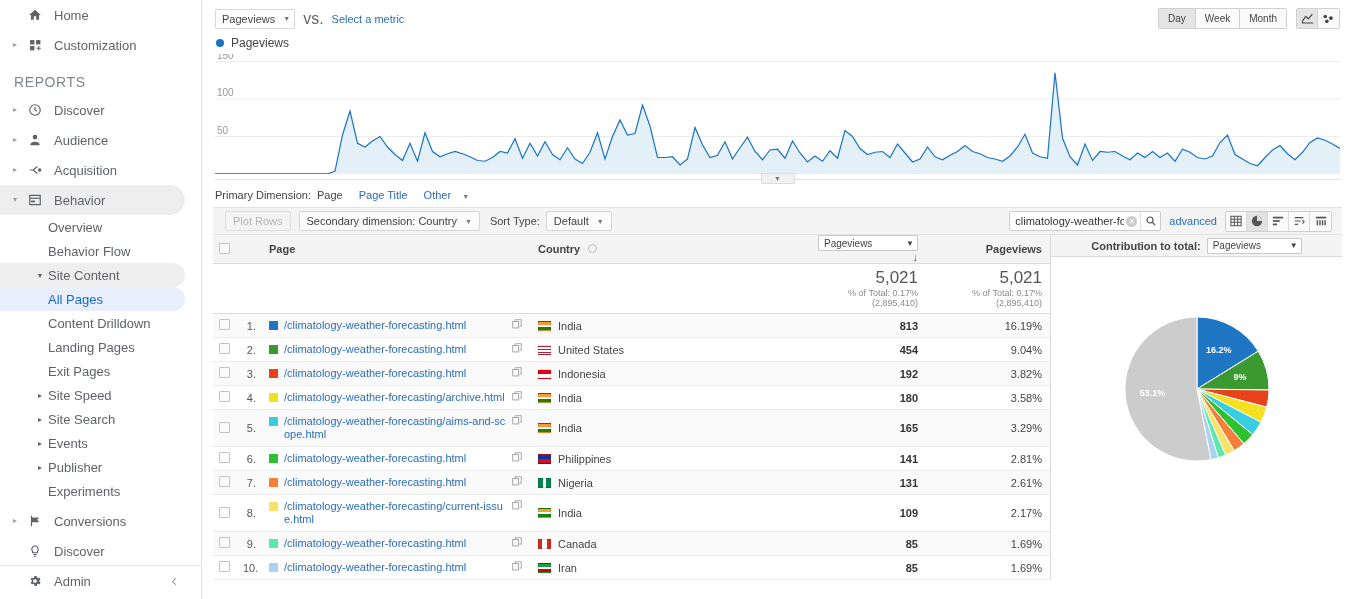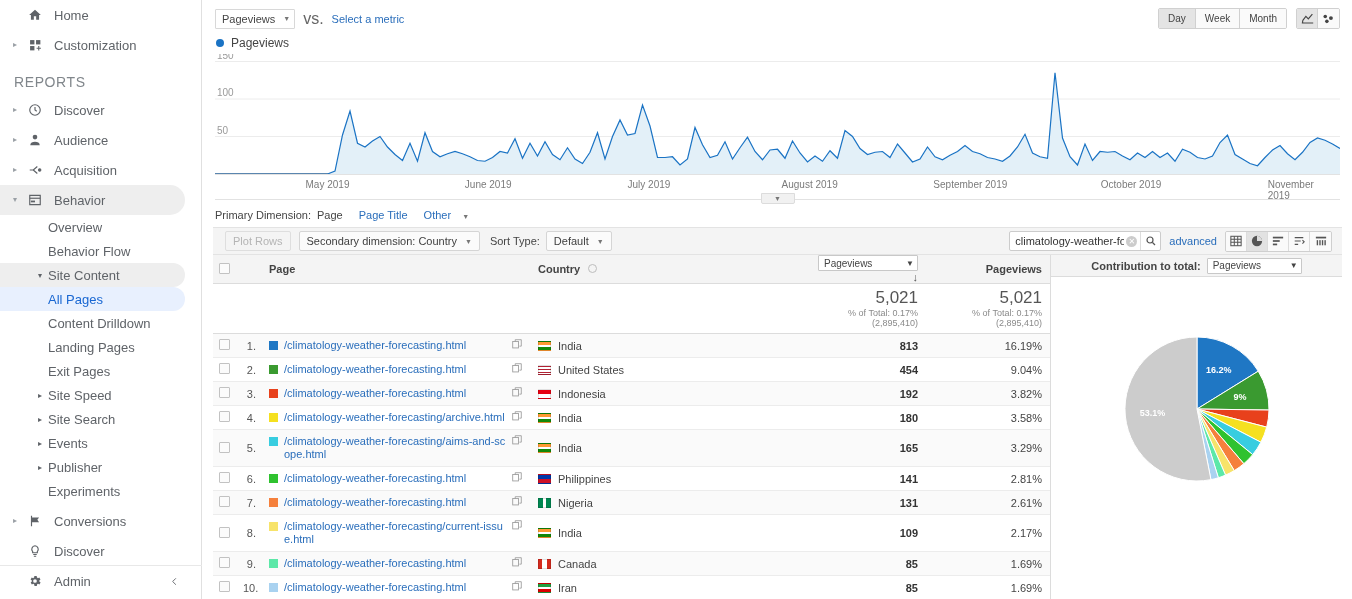--- a/index.html
+++ b/index.html
@@ -413,29 +413,20 @@
       <g id="yticks">
           <text x="2" y="79.5" class="ytick">50</text>
           <text x="2" y="42" class="ytick">100</text>
           <text x="2" y="4.5" class="ytick">150</text>
         </g>
       <path id="area-path" fill="#e3f0f8" d="M0.00 120.00 L7.50 120.00 L15.00 120.00 L22.50 120.00 L30.00 120.00 L37.50 120.00 L45.00 120.00 L52.50 120.00 L60.00 120.00 L67.50 120.00 L75.00 120.00 L82.50 120.00 L90.00 120.00 L97.50 120.00 L105.00 120.00 L112.50 120.00 L120.00 117.00 L127.50 81.00 L135.00 57.00 L142.50 89.25 L150.00 93.00 L157.50 87.00 L165.00 82.50 L172.50 93.00 L180.00 100.50 L187.50 106.50 L195.00 89.25 L202.50 107.25 L210.00 78.75 L217.50 97.50 L225.00 102.75 L232.50 99.75 L240.00 97.50 L247.50 99.75 L255.00 102.75 L262.50 106.50 L270.00 107.25 L277.50 103.50 L285.00 97.50 L292.50 99.00 L300.00 84.75 L307.50 104.25 L315.00 89.25 L322.50 102.00 L330.00 87.75 L337.50 100.50 L345.00 105.75 L352.50 93.75 L360.00 105.00 L367.50 109.50 L375.00 98.25 L382.50 78.75 L390.00 105.00 L397.50 82.50 L405.00 66.00 L412.50 81.00 L420.00 79.50 L427.50 51.00 L435.00 72.00 L442.50 103.50 L450.00 103.50 L457.50 102.75 L465.00 111.00 L472.50 105.00 L480.00 73.50 L487.50 90.75 L495.00 103.50 L502.50 101.25 L510.00 87.75 L517.50 105.00 L525.00 93.75 L532.50 83.25 L540.00 97.50 L547.50 105.75 L555.00 96.00 L562.50 95.25 L570.00 104.25 L577.50 87.00 L585.00 99.00 L592.50 108.00 L600.00 102.00 L607.50 107.25 L615.00 96.75 L622.50 104.25 L630.00 76.50 L637.50 82.50 L645.00 94.50 L652.50 100.50 L660.00 98.25 L667.50 97.50 L675.00 103.50 L682.50 90.00 L690.00 99.00 L697.50 108.00 L705.00 105.00 L712.50 93.00 L720.00 102.75 L727.50 105.75 L735.00 101.25 L742.50 97.50 L750.00 91.50 L757.50 97.50 L765.00 99.75 L772.50 103.50 L780.00 105.00 L787.50 107.25 L795.00 102.00 L802.50 93.00 L810.00 80.25 L817.50 99.00 L825.00 102.75 L832.50 104.25 L840.00 18.75 L847.50 84.00 L855.00 102.75 L862.50 111.00 L870.00 90.00 L877.50 106.50 L885.00 97.50 L892.50 98.25 L900.00 97.50 L907.50 102.00 L915.00 105.75 L922.50 99.00 L930.00 103.50 L937.50 97.50 L945.00 103.50 L952.50 99.00 L960.00 107.25 L967.50 95.25 L975.00 98.25 L982.50 103.50 L990.00 105.00 L997.50 102.00 L1005.00 88.50 L1012.50 81.00 L1020.00 100.50 L1027.50 105.00 L1035.00 109.50 L1042.50 111.75 L1050.00 103.50 L1057.50 96.00 L1065.00 91.50 L1072.50 99.75 L1080.00 105.75 L1087.50 98.25 L1095.00 88.50 L1102.50 84.00 L1110.00 86.25 L1117.50 90.00 L1125.00 94.50 L1125 120 L0 120 Z"></path>
       <path id="line-path" fill="none" stroke="#1a73c4" stroke-width="1.2" d="M0.00 120.00 L7.50 120.00 L15.00 120.00 L22.50 120.00 L30.00 120.00 L37.50 120.00 L45.00 120.00 L52.50 120.00 L60.00 120.00 L67.50 120.00 L75.00 120.00 L82.50 120.00 L90.00 120.00 L97.50 120.00 L105.00 120.00 L112.50 120.00 L120.00 117.00 L127.50 81.00 L135.00 57.00 L142.50 89.25 L150.00 93.00 L157.50 87.00 L165.00 82.50 L172.50 93.00 L180.00 100.50 L187.50 106.50 L195.00 89.25 L202.50 107.25 L210.00 78.75 L217.50 97.50 L225.00 102.75 L232.50 99.75 L240.00 97.50 L247.50 99.75 L255.00 102.75 L262.50 106.50 L270.00 107.25 L277.50 103.50 L285.00 97.50 L292.50 99.00 L300.00 84.75 L307.50 104.25 L315.00 89.25 L322.50 102.00 L330.00 87.75 L337.50 100.50 L345.00 105.75 L352.50 93.75 L360.00 105.00 L367.50 109.50 L375.00 98.25 L382.50 78.75 L390.00 105.00 L397.50 82.50 L405.00 66.00 L412.50 81.00 L420.00 79.50 L427.50 51.00 L435.00 72.00 L442.50 103.50 L450.00 103.50 L457.50 102.75 L465.00 111.00 L472.50 105.00 L480.00 73.50 L487.50 90.75 L495.00 103.50 L502.50 101.25 L510.00 87.75 L517.50 105.00 L525.00 93.75 L532.50 83.25 L540.00 97.50 L547.50 105.75 L555.00 96.00 L562.50 95.25 L570.00 104.25 L577.50 87.00 L585.00 99.00 L592.50 108.00 L600.00 102.00 L607.50 107.25 L615.00 96.75 L622.50 104.25 L630.00 76.50 L637.50 82.50 L645.00 94.50 L652.50 100.50 L660.00 98.25 L667.50 97.50 L675.00 103.50 L682.50 90.00 L690.00 99.00 L697.50 108.00 L705.00 105.00 L712.50 93.00 L720.00 102.75 L727.50 105.75 L735.00 101.25 L742.50 97.50 L750.00 91.50 L757.50 97.50 L765.00 99.75 L772.50 103.50 L780.00 105.00 L787.50 107.25 L795.00 102.00 L802.50 93.00 L810.00 80.25 L817.50 99.00 L825.00 102.75 L832.50 104.25 L840.00 18.75 L847.50 84.00 L855.00 102.75 L862.50 111.00 L870.00 90.00 L877.50 106.50 L885.00 97.50 L892.50 98.25 L900.00 97.50 L907.50 102.00 L915.00 105.75 L922.50 99.00 L930.00 103.50 L937.50 97.50 L945.00 103.50 L952.50 99.00 L960.00 107.25 L967.50 95.25 L975.00 98.25 L982.50 103.50 L990.00 105.00 L997.50 102.00 L1005.00 88.50 L1012.50 81.00 L1020.00 100.50 L1027.50 105.00 L1035.00 109.50 L1042.50 111.75 L1050.00 103.50 L1057.50 96.00 L1065.00 91.50 L1072.50 99.75 L1080.00 105.75 L1087.50 98.25 L1095.00 88.50 L1102.50 84.00 L1110.00 86.25 L1117.50 90.00 L1125.00 94.50 "></path>
     </svg>
   </div>
 
-  <div id="xaxis">
-      <span class="xlab" style="left: 10%;">May 2019</span>
-      <span class="xlab" style="left: 24.2857%;">June 2019</span>
-      <span class="xlab" style="left: 38.5714%;">July 2019</span>
-      <span class="xlab" style="left: 52.8571%;">August 2019</span>
-      <span class="xlab" style="left: 67.1429%;">September 2019</span>
-      <span class="xlab" style="left: 81.4286%;">October 2019</span>
-      <span class="xlab" style="left: 95.7143%;">November 2019</span>
-    </div>
 
   <div id="chart-bottom-bar">
     <div id="chart-handle">
       <span>▼</span>
     </div>
   </div>
 
   <div id="primary-dim">
     <span class="lbl">Primary Dimension:</span>
     <span class="cur">Page</span>

